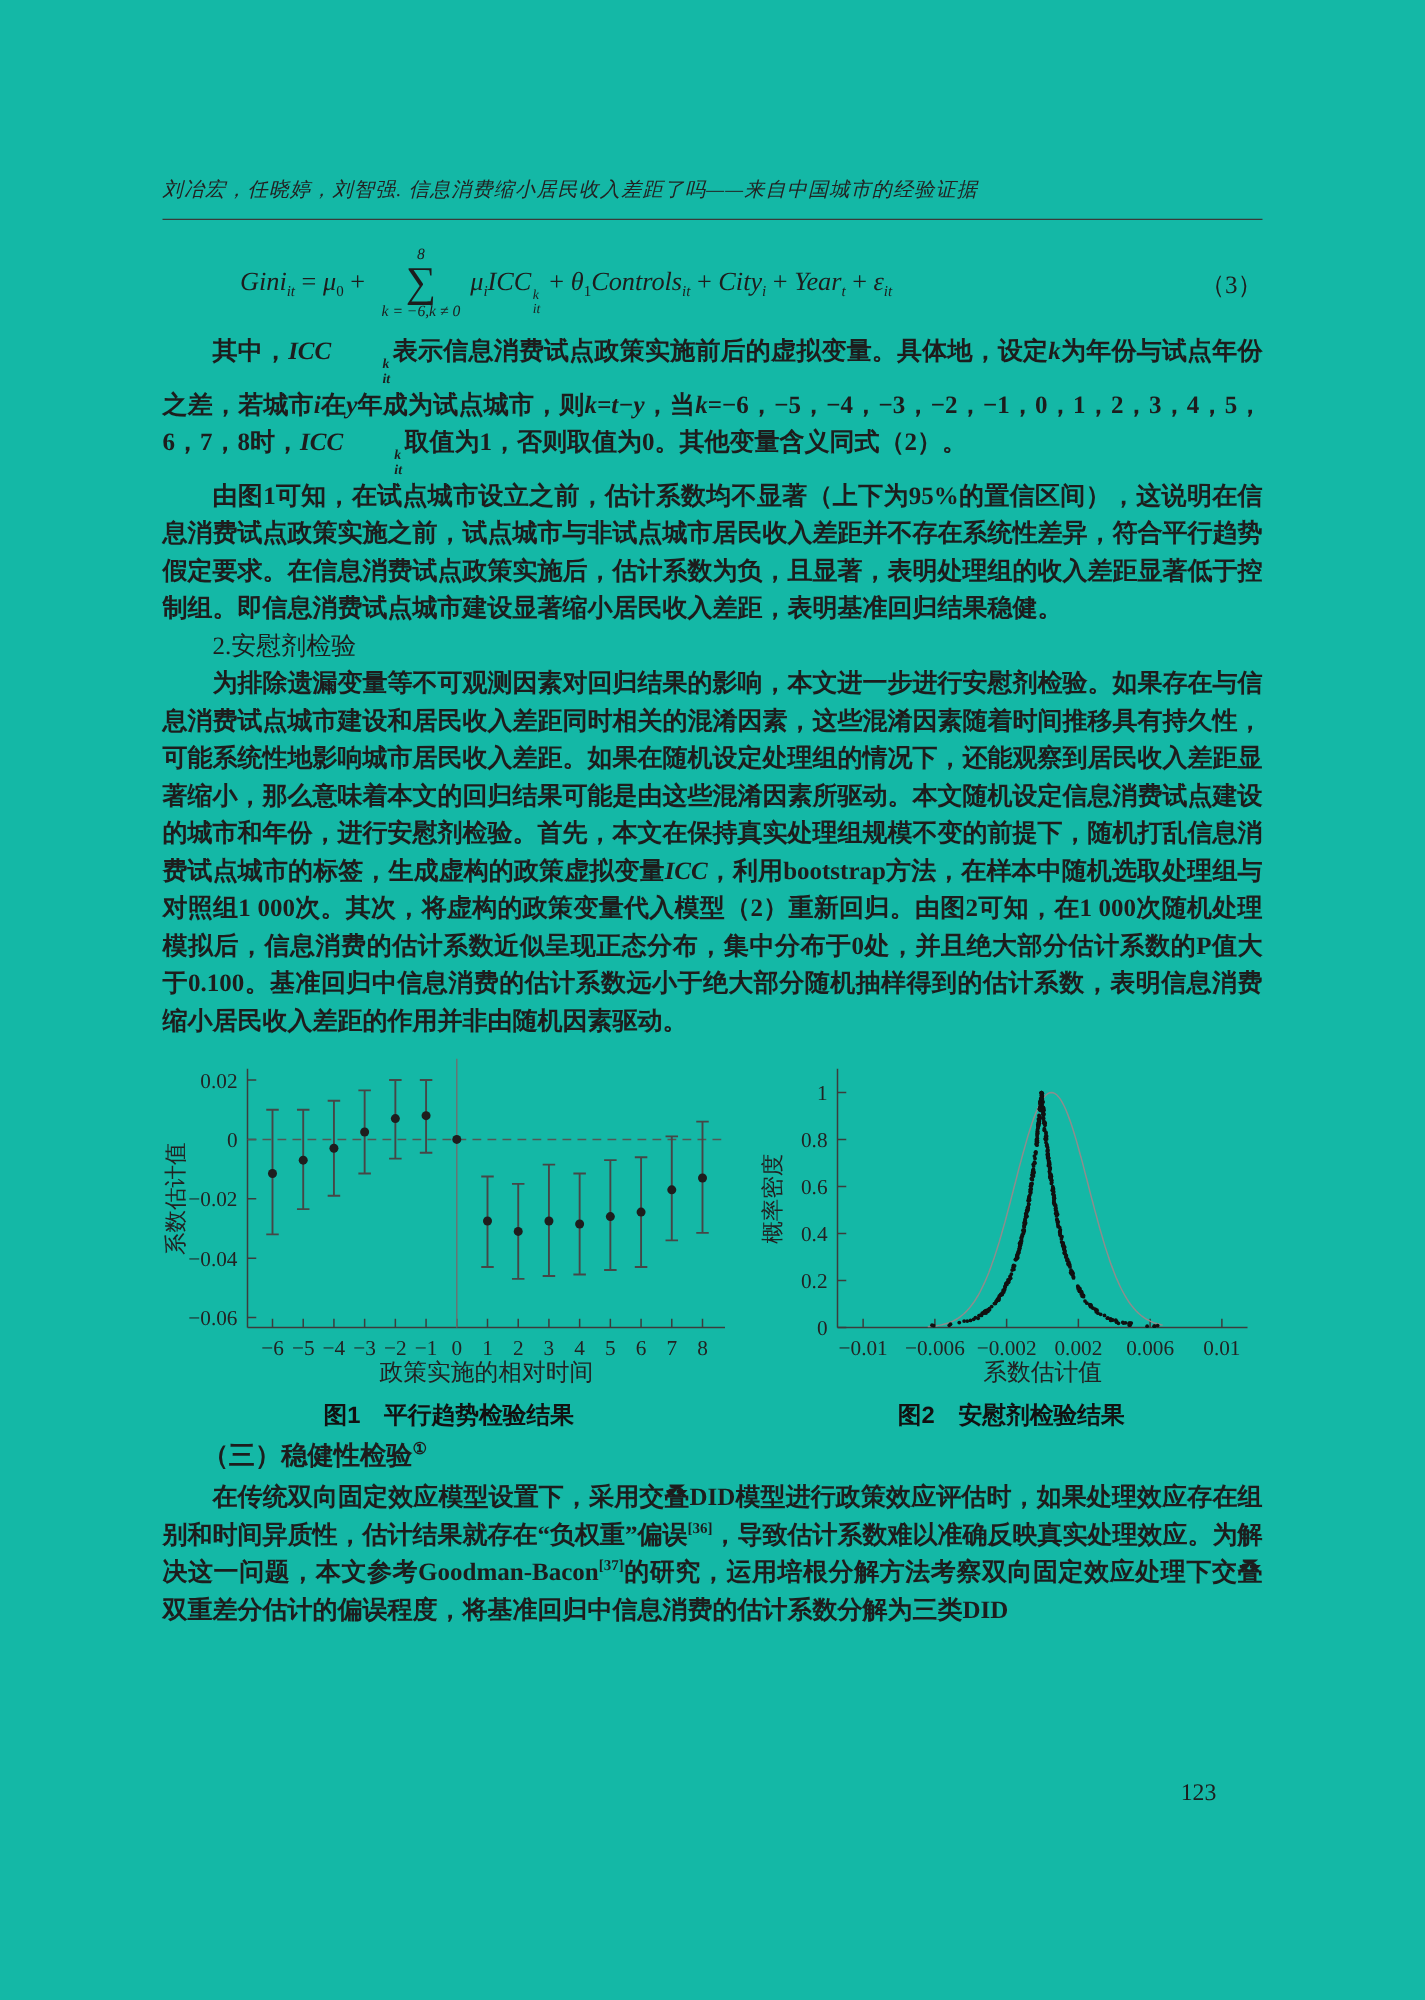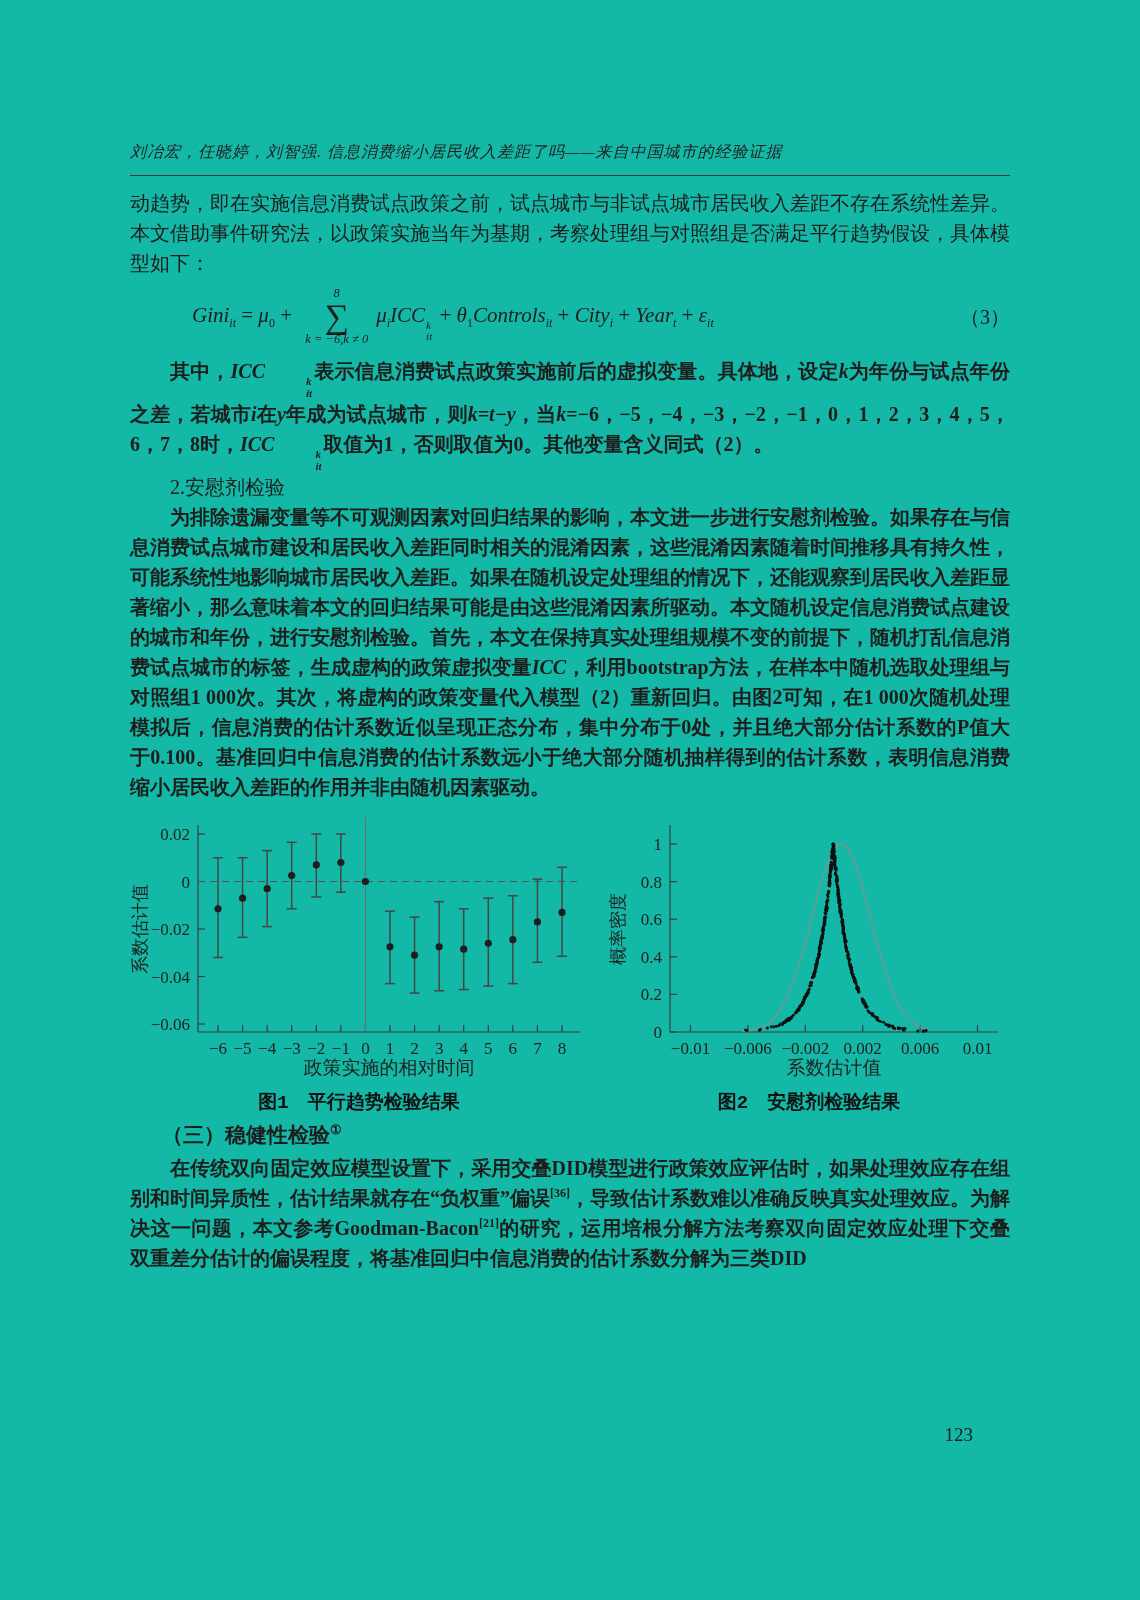--- a/index.html
+++ b/index.html
@@ -23,41 +23,40 @@
       line-height:1.05;vertical-align:-7px;font-style:italic;margin:0 2px 0 1px;}
   .eq-row{display:flex;align-items:center;margin:9px 0 9px 0;font-size:21px;min-height:60px;}
   .eq-left{flex:1;padding-left:62px;}
   .eq-num{width:70px;text-align:right;font-size:20px;}
   .sum{display:inline-flex;flex-direction:column;align-items:center;vertical-align:middle;
        font-size:12.5px;font-style:italic;line-height:1.1;margin:0 8px;}
   .sum .sigma{font-size:34px;font-style:normal;line-height:0.95;}
   .plain-h{margin:0;font-size:20px;line-height:30px;text-indent:2em;}
   .figures{display:flex;justify-content:space-between;align-items:flex-end;margin-top:10px;}
   .fig{display:flex;flex-direction:column;align-items:center;}
-  .fig-caption{font-family:Liberation Mono, monospace;font-weight:bold;
+  .fig-caption{font-family:Liberation Sans, sans-serif;font-weight:bold;
                font-size:19px;margin-top:2px;color:#111;}
   .sec-heading{margin:6px 0 0 0;padding-left:32px;font-size:21px;line-height:32px;
                font-family:Liberation Mono, monospace;}
   .sec-heading .sup{font-size:13px;}
   .footnote{position:absolute;left:130px;top:1380px;width:880px;}
   .footnote-rule{width:360px;border-top:1.5px solid #333;margin-bottom:10px;}
   .footnote-text{font-size:17px;color:#222;}
   .page-number{position:absolute;top:1424px;right:167px;font-size:19px;color:#1d1d1d;}
   svg text{fill:#222;font-family:"Liberation Serif","DejaVu Serif",serif;}
 </style>
 </head>
 <body>
 
 <div class="page">
 
   <div class="running-header">刘冶宏，任晓婷，刘智强. 信息消费缩小居民收入差距了吗——来自中国城市的经验证据</div>
 
   <div class="content">
 
-    <p class="body-p"><span>动趋势，即在实施信息消费试点政策之前，试点城市与非试点城市居民收入差距不存在系统性差异。本文借助事件研究法，以政策实施当年为基期，考察处理组与对照组是否满足平行趋势假设，具体模型如下：</span></p>
 
     <div class="eq-row">
       <span class="eq-left"><span class="it">Gini</span><span class="it sub">it</span><span> = </span><span class="it">μ</span><span class="sub">0</span><span> + </span><span class="sum">
             <span>8</span>
             <span class="sigma">∑</span>
             <span>k = −6,k ≠ 0</span>
           </span><span class="it">μ</span><span class="it sub">i</span><span class="it">ICC</span><span class="ss">
             <span>k</span>
             <span>it</span>
           </span><span> + </span><span class="it">θ</span><span class="sub">1</span><span class="it">Controls</span><span class="it sub">it</span><span> + </span><span class="it">City</span><span class="it sub">i</span><span> + </span><span class="it">Year</span><span class="it sub">t</span><span> + </span><span class="it">ε</span><span class="it sub">it</span></span>
@@ -65,20 +64,21 @@
     </div>
 
     <p class="body-p indent"><span>其中，</span><span class="it">ICC</span><span class="ss">
           <span>k</span>
           <span>it</span>
         </span><span>表示信息消费试点政策实施前后的虚拟变量。具体地，设定</span><span class="it">k</span><span>为年份与试点年份之差，若城市</span><span class="it">i</span><span>在</span><span class="it">y</span><span>年成为试点城市，则</span><span class="it">k=t−y</span><span>，当</span><span class="it">k</span><span>=−6，−5，−4，−3，−2，−1，0，1，2，3，4，5，6，7，8时，</span><span class="it">ICC</span><span class="ss">
           <span>k</span>
           <span>it</span>
         </span><span>取值为1，否则取值为0。其他变量含义同式（2）。</span></p>
 
+    <p class="body-p indent"><span>由图1可知，在试点城市设立之前，估计系数均不显著（上下为95%的置信区间），这说明在信息消费试点政策实施之前，试点城市与非试点城市居民收入差距并不存在系统性差异，符合平行趋势假定要求。在信息消费试点政策实施后，估计系数为负，且显著，表明处理组的收入差距显著低于控制组。即信息消费试点城市建设显著缩小居民收入差距，表明基准回归结果稳健。</span></p>
 
     <p class="plain-h">2.安慰剂检验</p>
 
     <p class="body-p indent"><span>为排除遗漏变量等不可观测因素对回归结果的影响，本文进一步进行安慰剂检验。如果存在与信息消费试点城市建设和居民收入差距同时相关的混淆因素，这些混淆因素随着时间推移具有持久性，可能系统性地影响城市居民收入差距。如果在随机设定处理组的情况下，还能观察到居民收入差距显著缩小，那么意味着本文的回归结果可能是由这些混淆因素所驱动。本文随机设定信息消费试点建设的城市和年份，进行安慰剂检验。首先，本文在保持真实处理组规模不变的前提下，随机打乱信息消费试点城市的标签，生成虚构的政策虚拟变量</span><span class="it">ICC</span><span>，利用bootstrap方法，在样本中随机选取处理组与对照组1 000次。其次，将虚构的政策变量代入模型（2）重新回归。由图2可知，在1 000次随机处理模拟后，信息消费的估计系数近似呈现正态分布，集中分布于0处，并且绝大部分估计系数的P值大于0.100。基准回归中信息消费的估计系数远小于绝大部分随机抽样得到的估计系数，表明信息消费缩小居民收入差距的作用并非由随机因素驱动。</span></p>
 
     <div class="figures">
       <div class="fig">
         <svg id="fig1" width="458" height="275" viewBox="0 0 458 275">
             <line x1="68" y1="13" x2="68" y2="220" stroke="#3c3c3c" stroke-width="1.2"></line>
             <line x1="68" y1="220" x2="450" y2="220" stroke="#3c3c3c" stroke-width="1.2"></line>
@@ -713,20 +713,20 @@
             <text x="16" y="117" font-size="18" text-anchor="middle" transform="rotate(-90 16 117)">概率密度</text>
             <text x="226" y="262" font-size="19" text-anchor="middle">系数估计值</text>
           </svg>
         <div class="fig-caption">图2　安慰剂检验结果</div>
       </div>
     </div>
 
     <p class="sec-heading"><span class="bold">（三）稳健性检验</span><span class="bold sup">①</span></p>
 
 
-    <p class="body-p indent"><span>在传统双向固定效应模型设置下，采用交叠DID模型进行政策效应评估时，如果处理效应存在组别和时间异质性，估计结果就存在“负权重”偏误</span><span class="sup">[36]</span><span>，导致估计系数难以准确反映真实处理效应。为解决这一问题，本文参考Goodman-Bacon</span><span class="sup">[21]</span><span>的研究，运用培根分解方法考察双向固定效应处理下交叠双重差分估计的偏误程度，将基准回归中信息消费的估计系数分解为三类DID</span></p>
+    <p class="body-p indent"><span>在传统双向固定效应模型设置下，采用交叠DID模型进行政策效应评估时，如果处理效应存在组别和时间异质性，估计结果就存在“负权重”偏误</span><span class="sup">[36]</span><span>，导致估计系数难以准确反映真实处理效应。为解决这一问题，本文参考Goodman-Bacon</span><span class="sup">[37]</span><span>的研究，运用培根分解方法考察双向固定效应处理下交叠双重差分估计的偏误程度，将基准回归中信息消费的估计系数分解为三类DID</span></p>
 
   </div>
 
 
   <div class="page-number">123</div>
 
 </div>
 
 </body></html>

